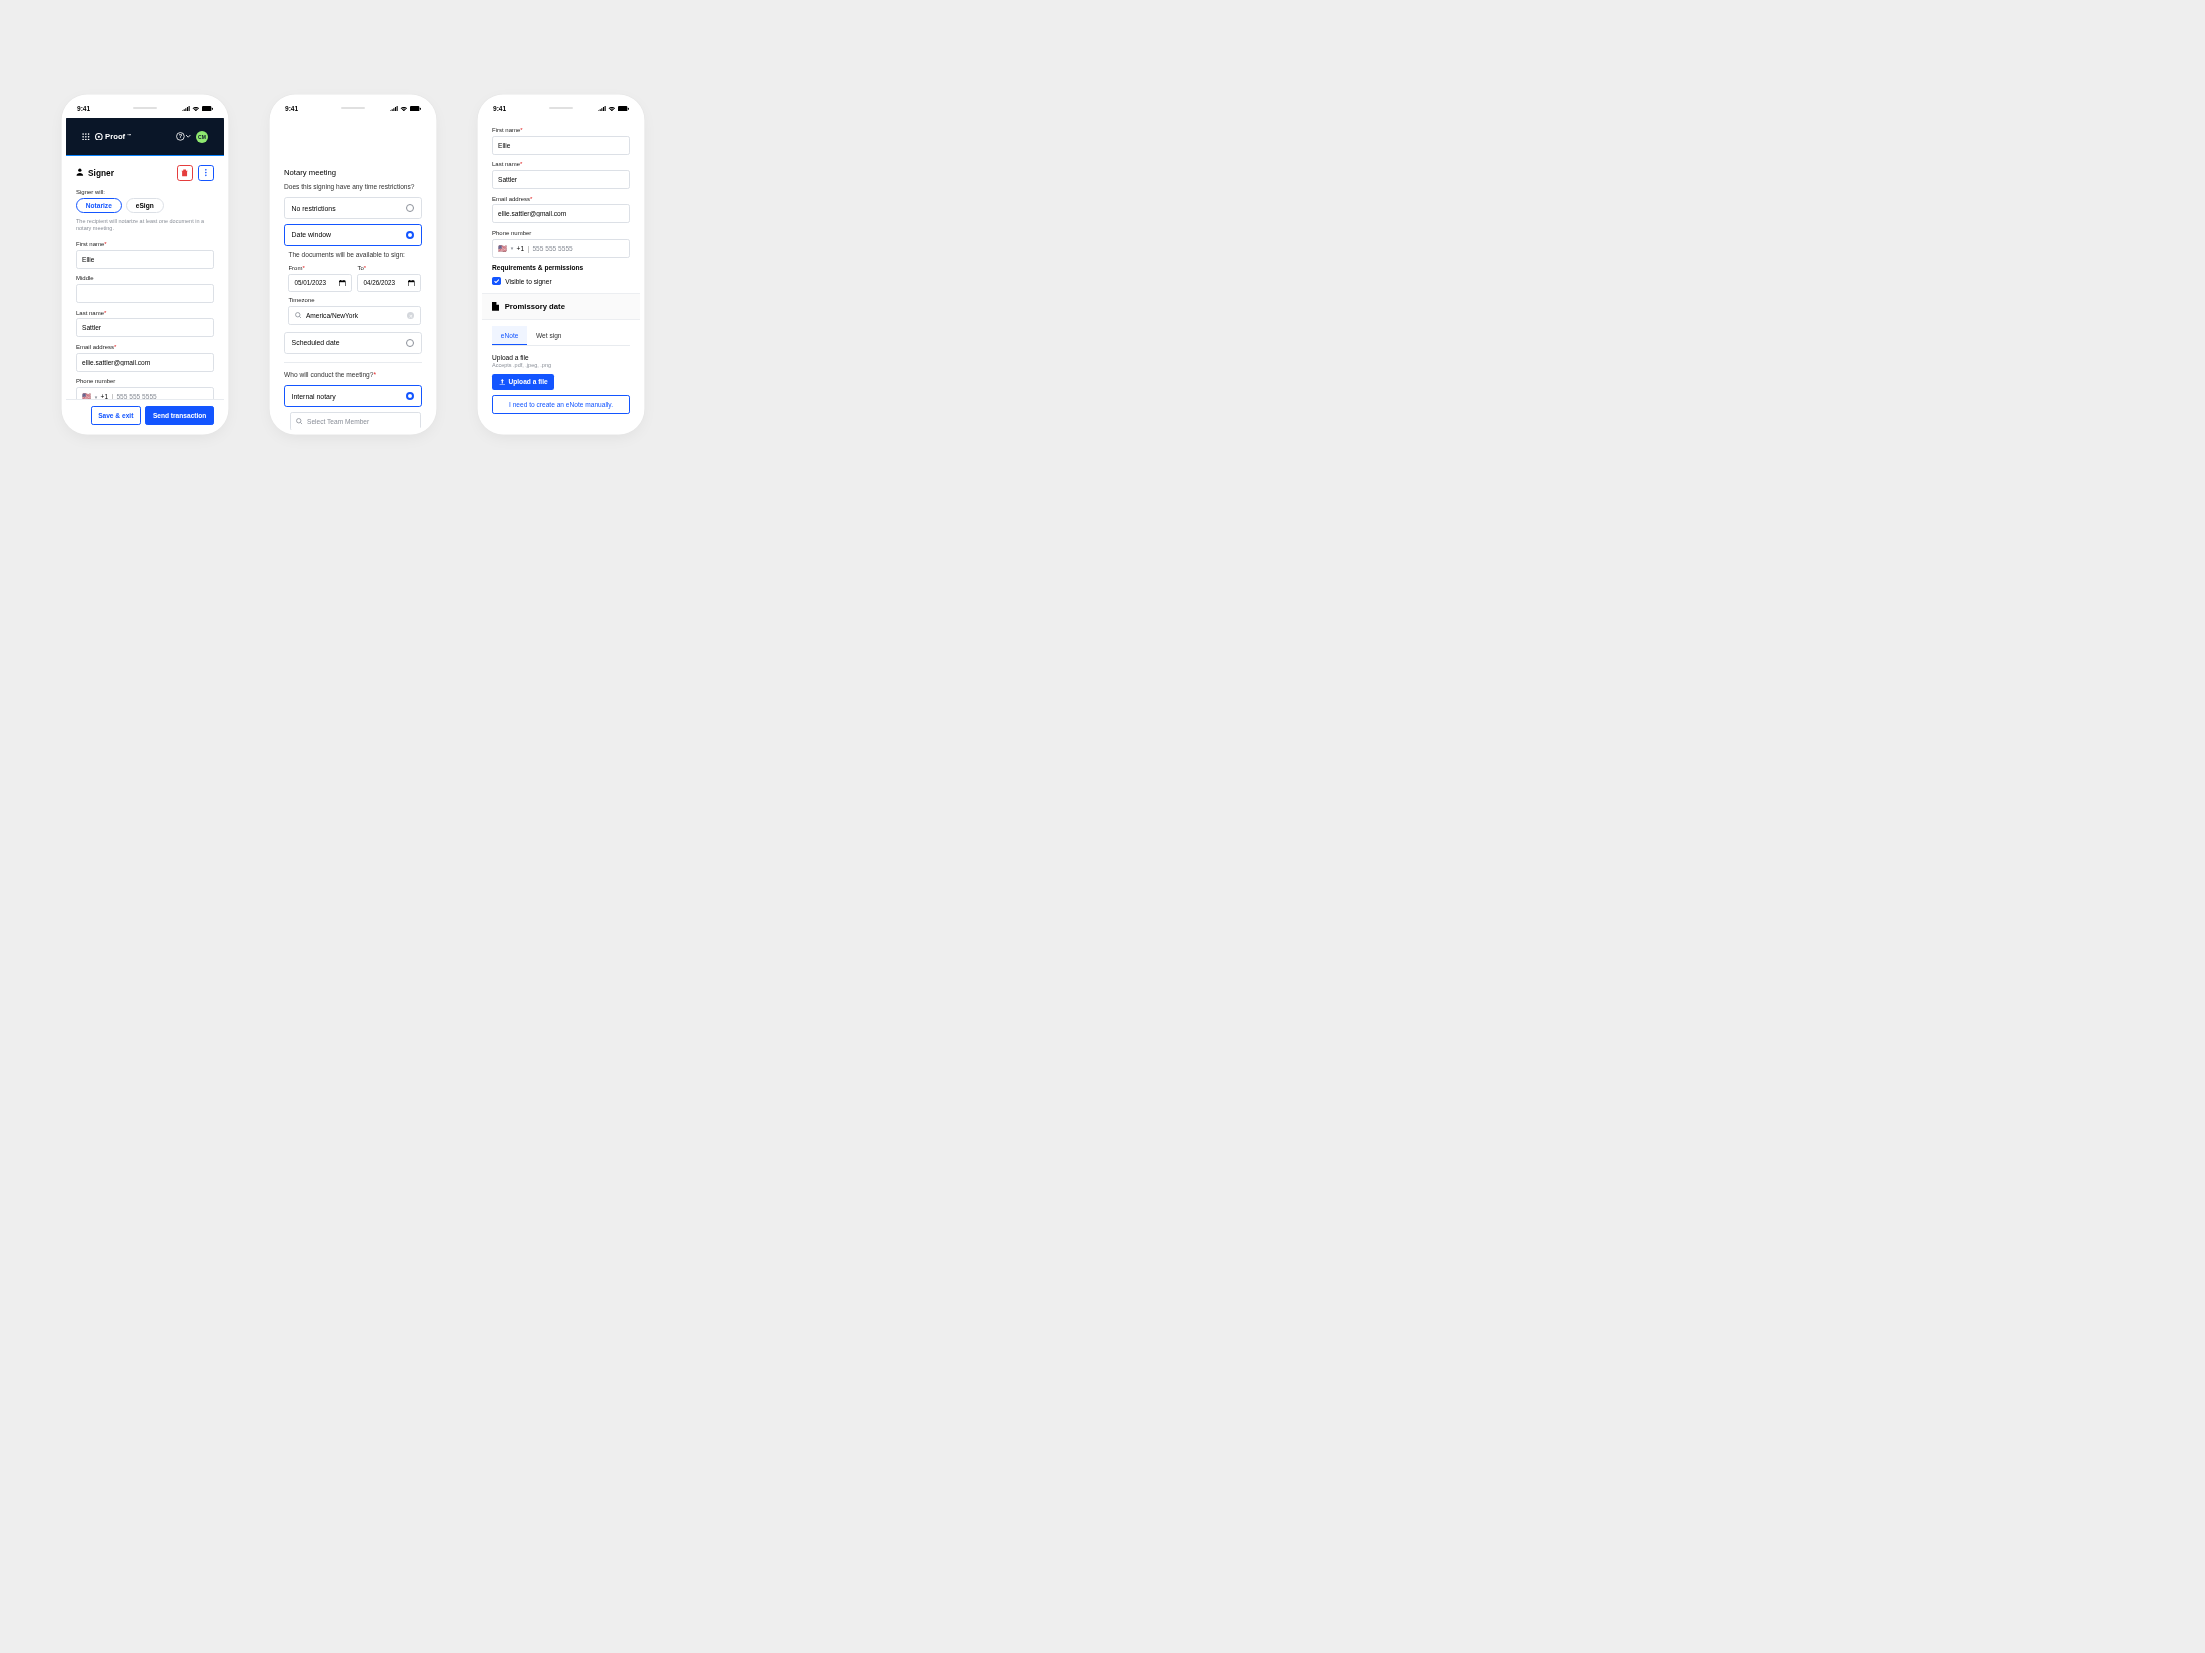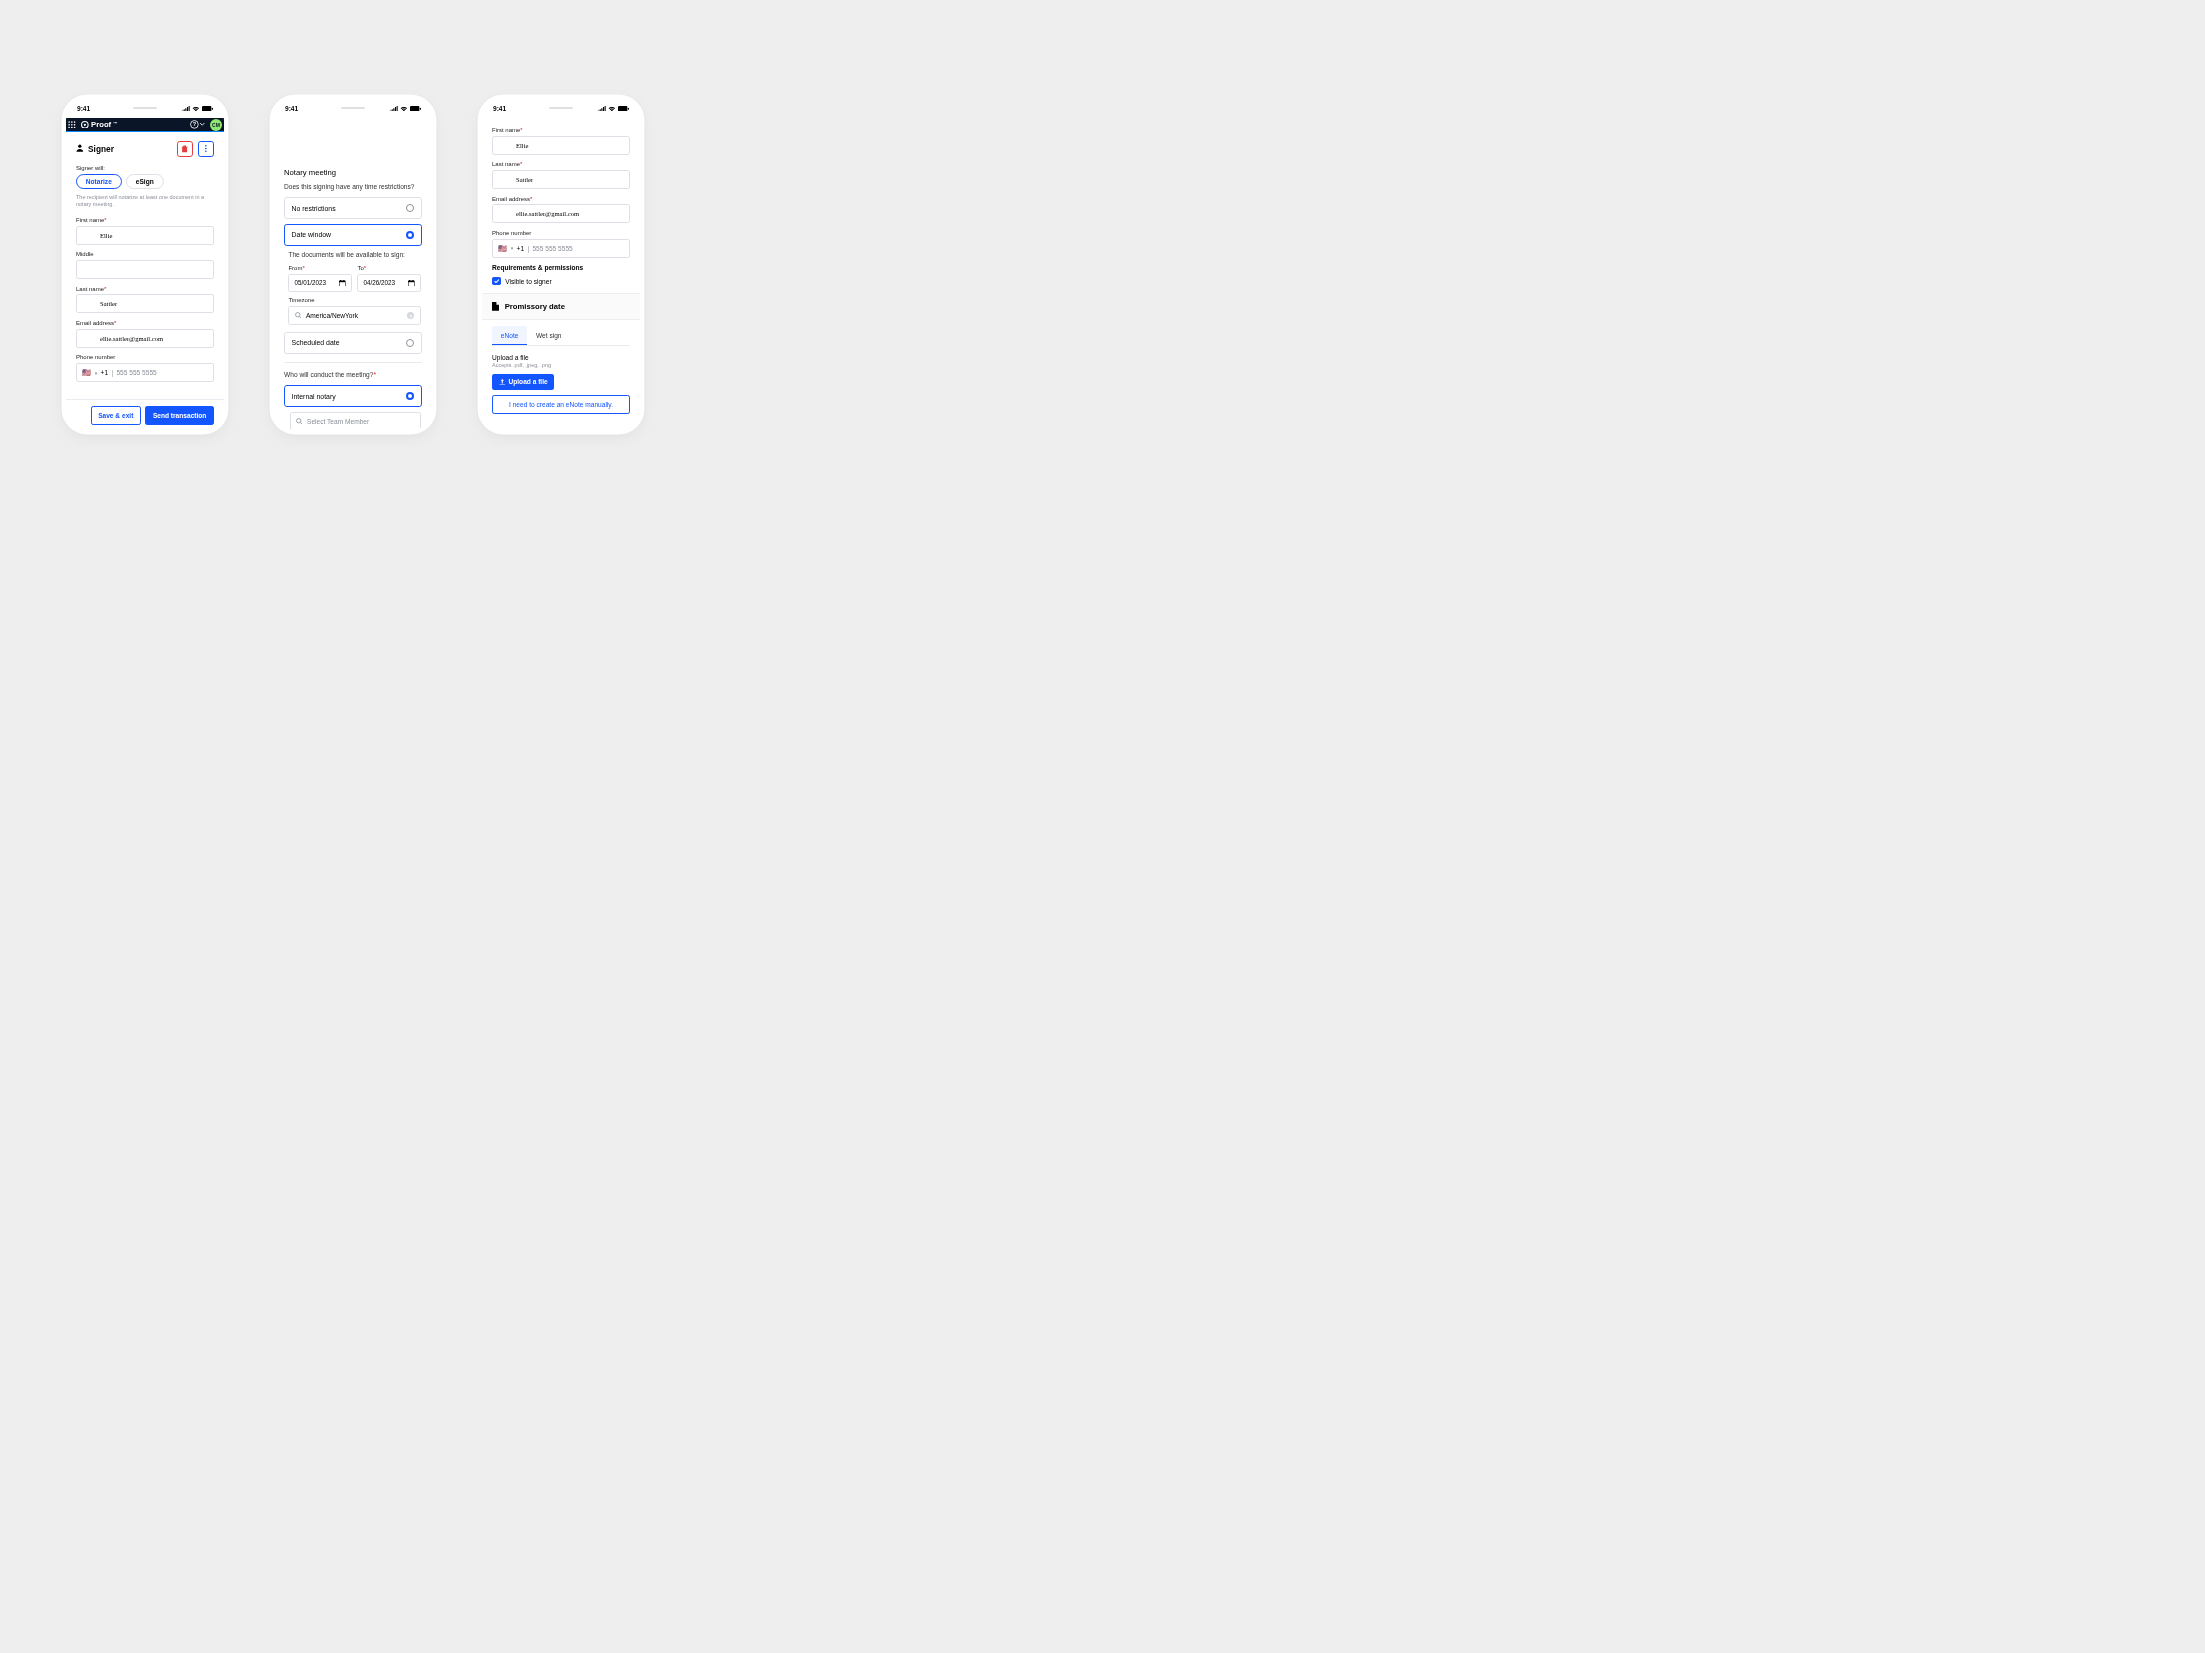--- a/index.html
+++ b/index.html
@@ -46,24 +46,24 @@
   transform: translateX(-50%);
   width: 24px;
   height: 2.2px;
   background: #e0e0e0;
   border-radius: 1.7px;
 }
 
 
 .app-header {
   background: #0a1628;
-  height: 14px;
+  height: 38px;
   display: flex;
   align-items: center;
-  padding: 0 2px;
+  padding: 0 16px;
   gap: 5.5px;
   border-bottom: 1.7px solid #0a84ff;
 }
 .grid-icon { color: #fff; display: flex; }
 .brand { color: #fff; font-weight: 700; font-size: 7.7px; display: flex; align-items: center; gap: 2.2px; flex: 1; }
 .help-btn { color: #fff; display: flex; align-items: center; font-size: 7.2px; gap: 1.1px; }
 .avatar { width: 12px; height: 12px; border-radius: 50%; background: #8fe970; color: #0a1628; font-size: 5px; font-weight: 700; display: flex; align-items: center; justify-content: center; }
 
 .content { padding: 8.8px 10px; overflow-y: auto; flex: 1; }
 .section-row { display: flex; align-items: center; justify-content: space-between; margin-bottom: 7.7px; }
@@ -72,21 +72,21 @@
 .icon-btn { width: 16.5px; height: 16.5px; border: 0.8px solid #dce0e6; border-radius: 2.8px; background: #fff; display: flex; align-items: center; justify-content: center; cursor: pointer; }
 .icon-btn.danger { border-color: #e43d3d; color: #e43d3d; }
 .icon-btn.more { border-color: #1355ff; color: #1355ff; }
 
 .field-label { font-size: 6px; color: #222; margin-bottom: 2.8px; display: block; }
 .req { color: #e02020; }
 .seg { display: flex; gap: 4.4px; margin-bottom: 4.4px; }
 .pill { border: 0.8px solid #dce0e6; border-radius: 10px; padding: 3.3px 8.8px; font-size: 6.6px; font-weight: 600; background: #fff; cursor: pointer; }
 .pill.active { border-color: #1355ff; color: #1355ff; }
 .hint { font-size: 5.5px; color: #8a8f98; line-height: 1.4; margin-bottom: 7.7px; }
-.input { width: 100%; border: 0.6px solid #dce0e6; border-radius: 2.2px; padding: 5px 23px; font-size: 6.6px; margin-bottom: 6.6px; background: #fff; font-family: Liberation Serif, serif; }
+.input { width: 100%; border: 0.6px solid #dce0e6; border-radius: 2.2px; padding: 5px 5px; font-size: 6.6px; margin-bottom: 6.6px; background: #fff; }
 .phone-input { display: flex; align-items: center; border: 0.6px solid #dce0e6; border-radius: 2.2px; padding: 3.9px 5.5px; font-size: 6.6px; margin-bottom: 6.6px; gap: 3.3px; }
 .flag { font-size: 7.2px; }
 .phone-input .chev { color: #8a8f98; font-size: 5px; }
 .phone-input .sep { color: #999; }
 
 .footer { border-top: 0.6px solid #e8ebef; padding: 5.5px 10px; display: flex; justify-content: flex-end; gap: 4.4px; }
 .btn { border-radius: 2.2px; font-size: 6.6px; font-weight: 600; padding: 5px 6.6px; cursor: pointer; border: 0.8px solid; }
 .btn-outline { background: #fff; border-color: #1355ff; color: #1355ff; }
 .btn-primary { background: #1355ff; border-color: #1355ff; color: #fff; }
 

